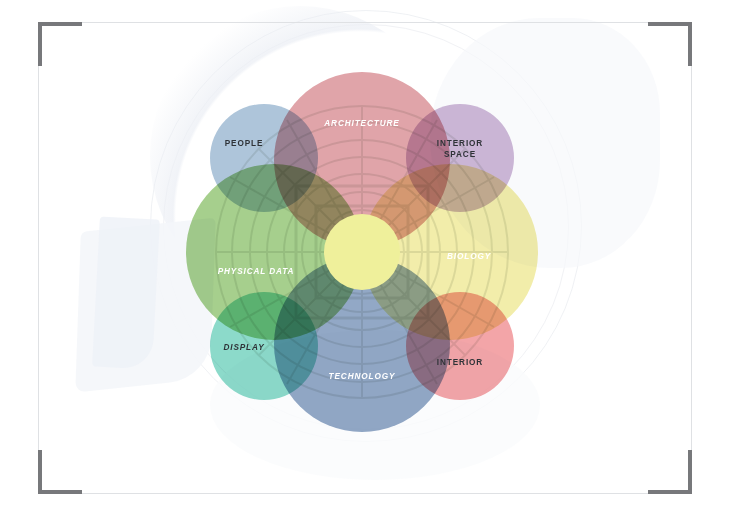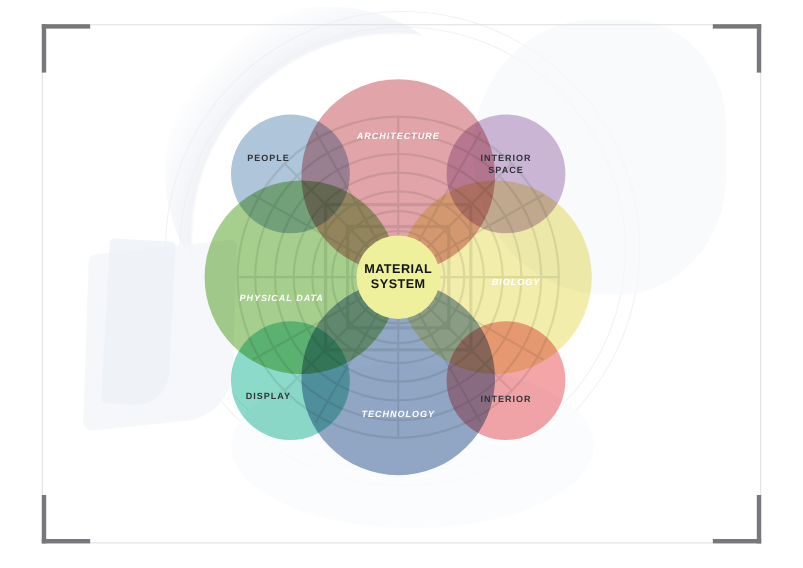--- a/index.html
+++ b/index.html
@@ -191,21 +191,21 @@
     text-align: center;
     pointer-events: none;
   }
 
   
   #label-architecture   { left:120px; top:46px;  width:128px; }
   #label-interior-space { left:240px; top:66px;  width:84px;  }
   #label-biology        { left:238px; top:179px; width:106px; }
   #label-patterns       { left:240px; top:285px; width:84px;  }
   #label-technology     { left:120px; top:299px; width:128px; }
-  #label-display        { left:24px;  top:283px; width:84px;  }
+  #label-display        { left:24px;  top:270px; width:84px;font-style:italic;  }
   #label-physical-data  { left:16px;  top:194px; width:124px; }
   #label-people         { left:24px;  top:66px;  width:84px;text-align:center;  }
 </style>
 </head>
 <body>
 
 <div id="page">
 
   <div class="bg-art" id="bg-ring-outer"></div>
   <div class="bg-art" id="bg-ring-outer2"></div>
@@ -266,22 +266,20 @@
     <div class="vcircle" id="circle-architecture"></div>
     <div class="vcircle" id="circle-biology"></div>
     <div class="vcircle" id="circle-technology"></div>
     <div class="vcircle" id="circle-physical-data"></div>
     <div class="vcircle" id="circle-people"></div>
     <div class="vcircle" id="circle-interior-space"></div>
     <div class="vcircle" id="circle-patterns"></div>
     <div class="vcircle" id="circle-display"></div>
 
     <div id="circle-core"></div>
-    <div id="core-label">MATERIAL
-SYSTEM</div>
 
     <div class="vlabel light" id="label-architecture">ARCHITECTURE</div>
     <div class="vlabel dark" id="label-interior-space">INTERIOR
 SPACE</div>
     <div class="vlabel light" id="label-biology">BIOLOGY</div>
     <div class="vlabel dark" id="label-patterns">INTERIOR</div>
     <div class="vlabel light" id="label-technology">TECHNOLOGY</div>
     <div class="vlabel dark" id="label-display">DISPLAY</div>
     <div class="vlabel light" id="label-physical-data">PHYSICAL DATA</div>
     <div class="vlabel dark" id="label-people">PEOPLE</div>

